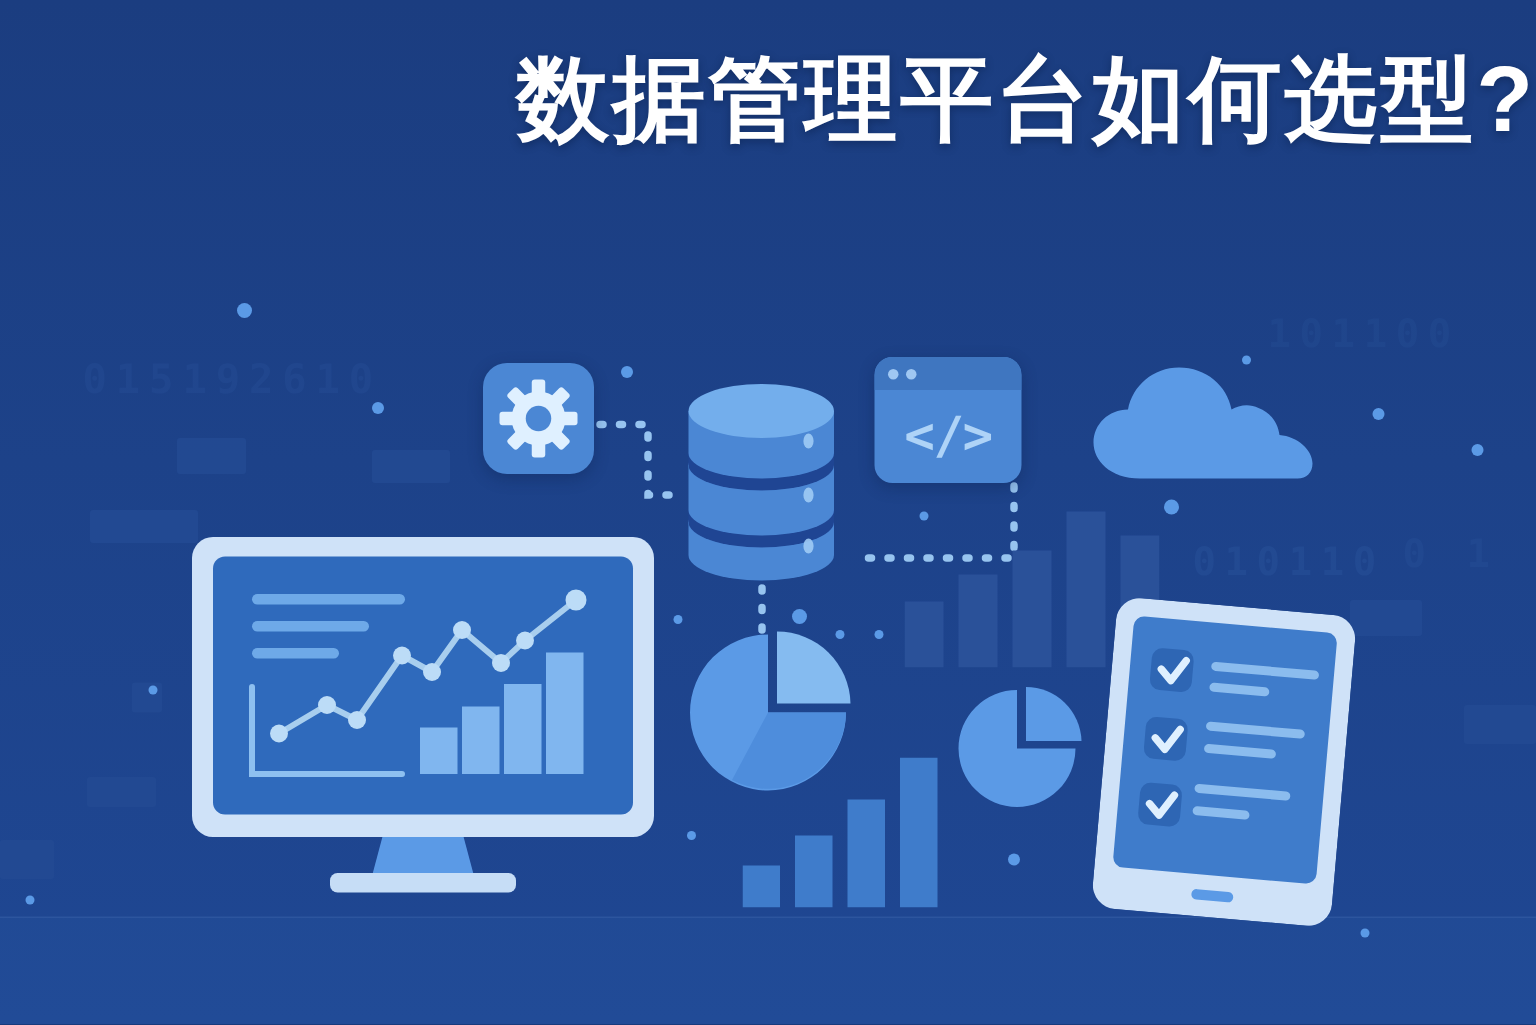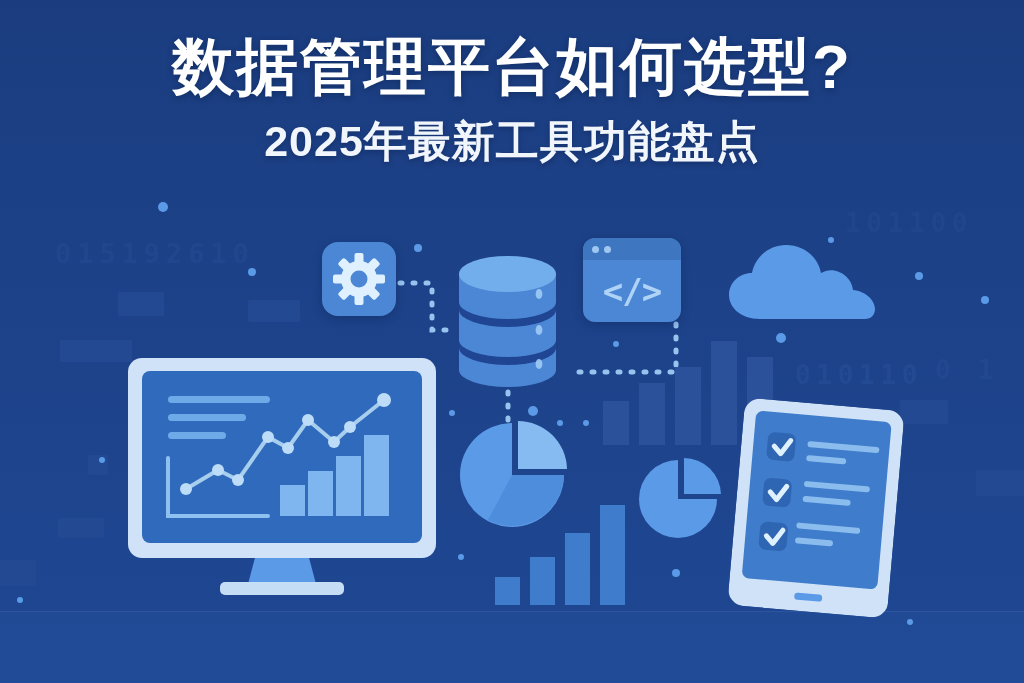--- a/index.html
+++ b/index.html
@@ -69,20 +69,21 @@
     z-index: 20;
   }
   .title-main {
     font-size: 62px;
     font-weight: 700;
     color: #ffffff;
     letter-spacing: 2px;
     line-height: 1.05;
     margin: 0;
     text-shadow: 0 2px 6px rgba(7,26,64,.45);
+    text-align: right;
   }
   .title-sub {
     font-size: 43px;
     font-weight: 700;
     color: #f1f6fd;
     letter-spacing: 1px;
     line-height: 1.15;
     margin: 18px 0 0 0;
     text-shadow: 0 2px 5px rgba(7,26,64,.40);
   }
@@ -197,21 +198,20 @@
     <div id="bg-binary">
         <div class="binary" style="left: 55px; top: 238px; font-size: 27px; opacity: 0.22;">015192610</div>
         <div class="binary" style="left: 845px; top: 208px; font-size: 26px; opacity: 0.2;">101100</div>
         <div class="binary" style="left: 795px; top: 360px; font-size: 26px; opacity: 0.3;">010110</div>
         <div class="binary" style="left: 935px; top: 355px; font-size: 26px; opacity: 0.22;">0 1</div>
       </div>
   </div>
 
   <div class="titles">
     <h1 class="title-main">数据管理平台如何选型?</h1>
-    <h2 class="title-sub">2025年最新工具功能盘点</h2>
   </div>
 
   <svg class="dots-svg" width="1024" height="683">
     <g fill="none" stroke="#9ecbf5" stroke-width="5" stroke-linecap="round" stroke-dasharray="2 11" opacity=".95">
       <path d="M400 283 L432 283 L432 330 L455 330"></path>
       <path d="M676 324 L676 372 L620 372 L570 372"></path>
       <path d="M508 392 L508 432"></path>
     </g>
   </svg>
 

